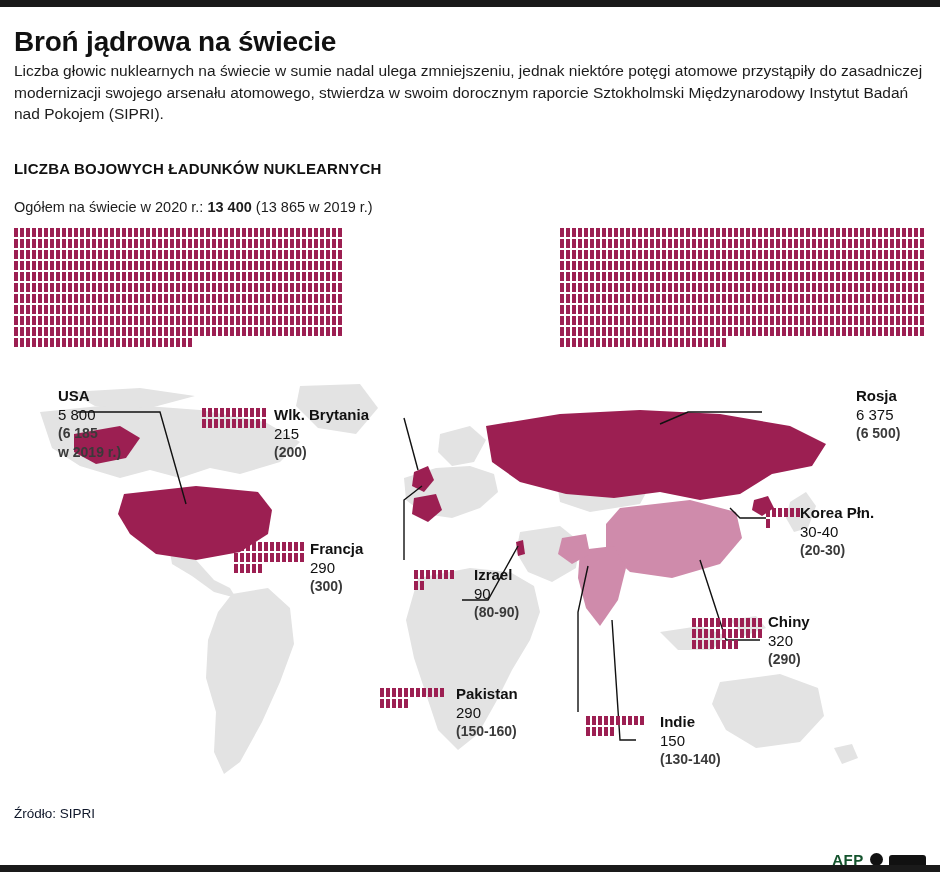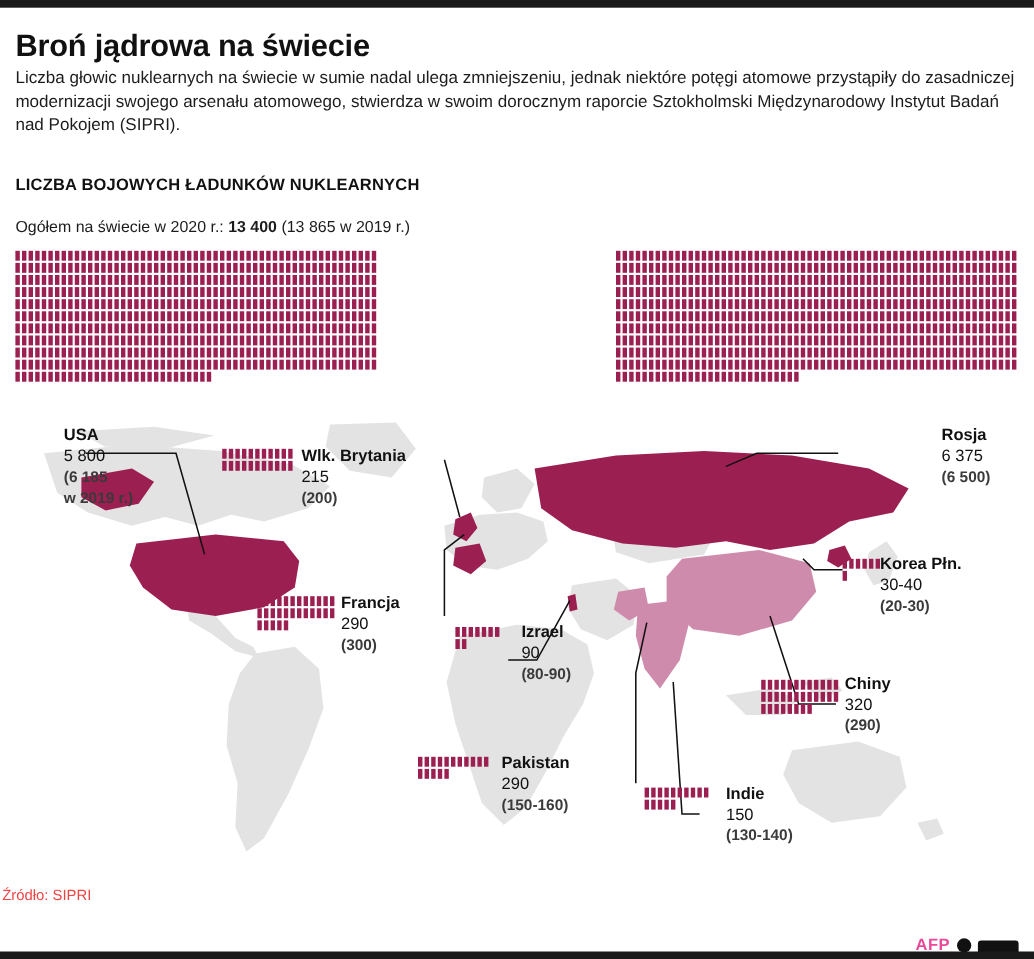--- a/index.html
+++ b/index.html
@@ -105,36 +105,36 @@
     position: absolute;
     display: flex;
     flex-wrap: wrap;
     align-content: flex-start;
     width: 72px;
   }
   .marks .tick { background: #9c1f52; }
 
   .source {
     position: absolute;
-    left: 2px; top: 806px;
+    left: 14px; top: 806px;
     font-size: 13.5px;
-    color: #ef4444;
+    color: #0f172a;
   }
   .logos {
     position: absolute;
     right: 14px; top: 832px;
     display: flex;
     align-items: center;
     gap: 6px;
   }
   .afp {
     font-size: 15px;
     font-weight: bold;
     letter-spacing: 0.5px;
-    color: #ec4899;
+    color: #14532d;
   }
   .dot {
     width: 13px; height: 13px;
     border-radius: 50%;
     background: #111;
     display: inline-block;
   }
   .pap {
     background: #111;
     color: #fef9c3;

